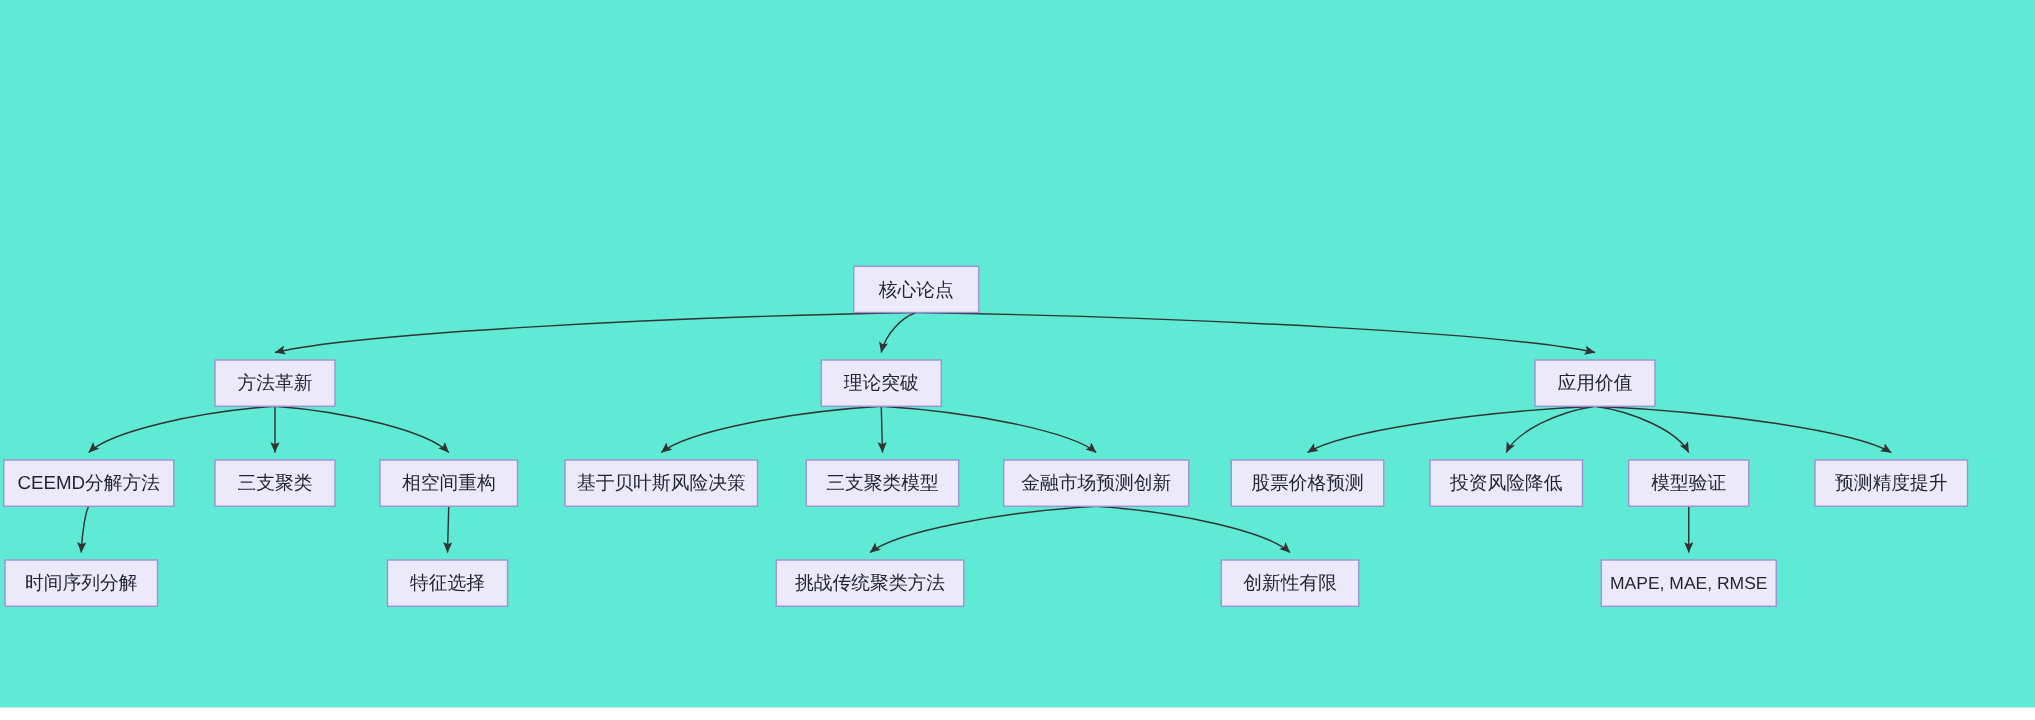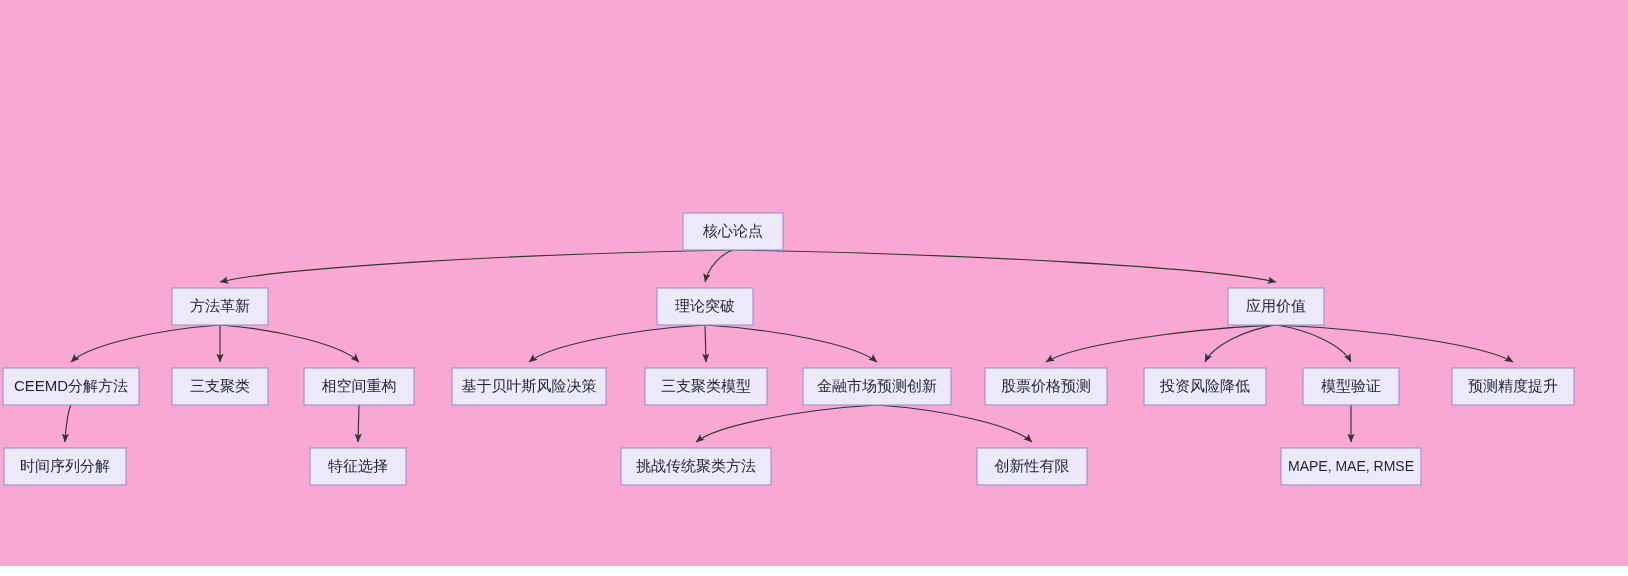--- a/index.html
+++ b/index.html
@@ -10,21 +10,21 @@
   body {
     width: 1628px;
     height: 576px;
     font-family: "Liberation Sans", "DejaVu Sans", sans-serif;
     overflow: hidden;
   }
   #diagram-root {
     position: relative;
     width: 1628px;
     height: 566px;
-    background: #f9a8d4;
+    background: #5eead4;
   }
   svg#tree-svg {
     position: absolute;
     left: 0;
     top: 0;
     width: 1628px;
     height: 576px;
     display: block;
   }
   .node-rect {

